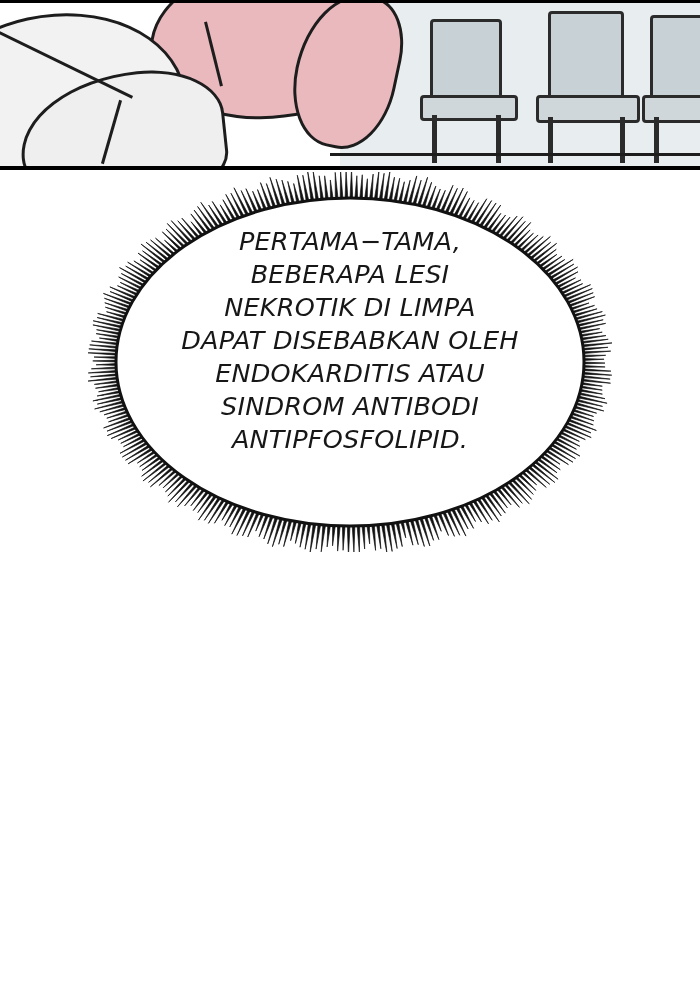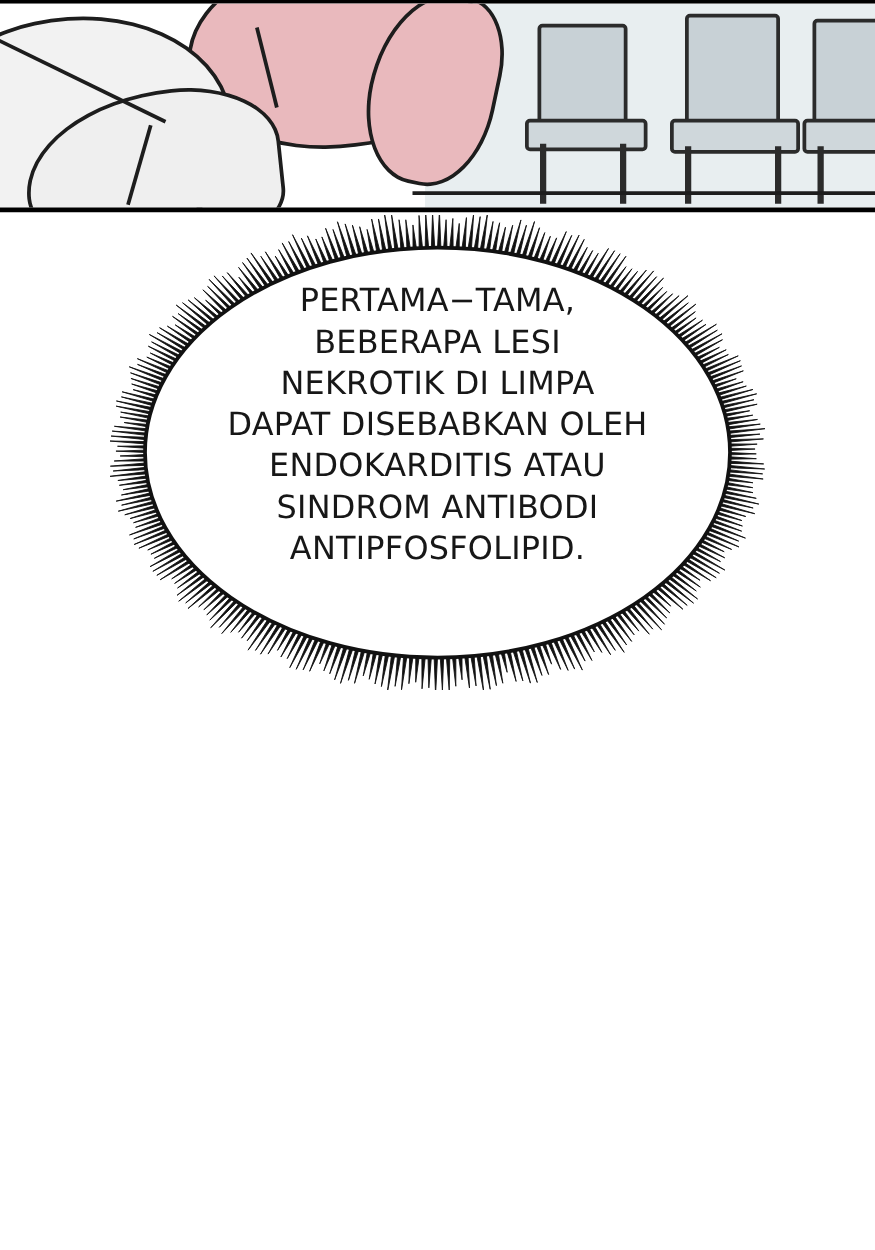--- a/index.html
+++ b/index.html
@@ -127,20 +127,21 @@
     flex-direction: column;
     align-items: center;
     justify-content: center;
     text-align: center;
     color: #171717;
     font-size: 25.5px;
     line-height: 33px;
     letter-spacing: 0.2px;
     white-space: pre-line;
     font-family: "DejaVu Sans", sans-serif;
+    font-style: italic;
   }
 
   .blank-area {
     position: absolute;
     left: 0;
     top: 560px;
     width: 700px;
     height: 440px;
     background: #ffffff;
   }

